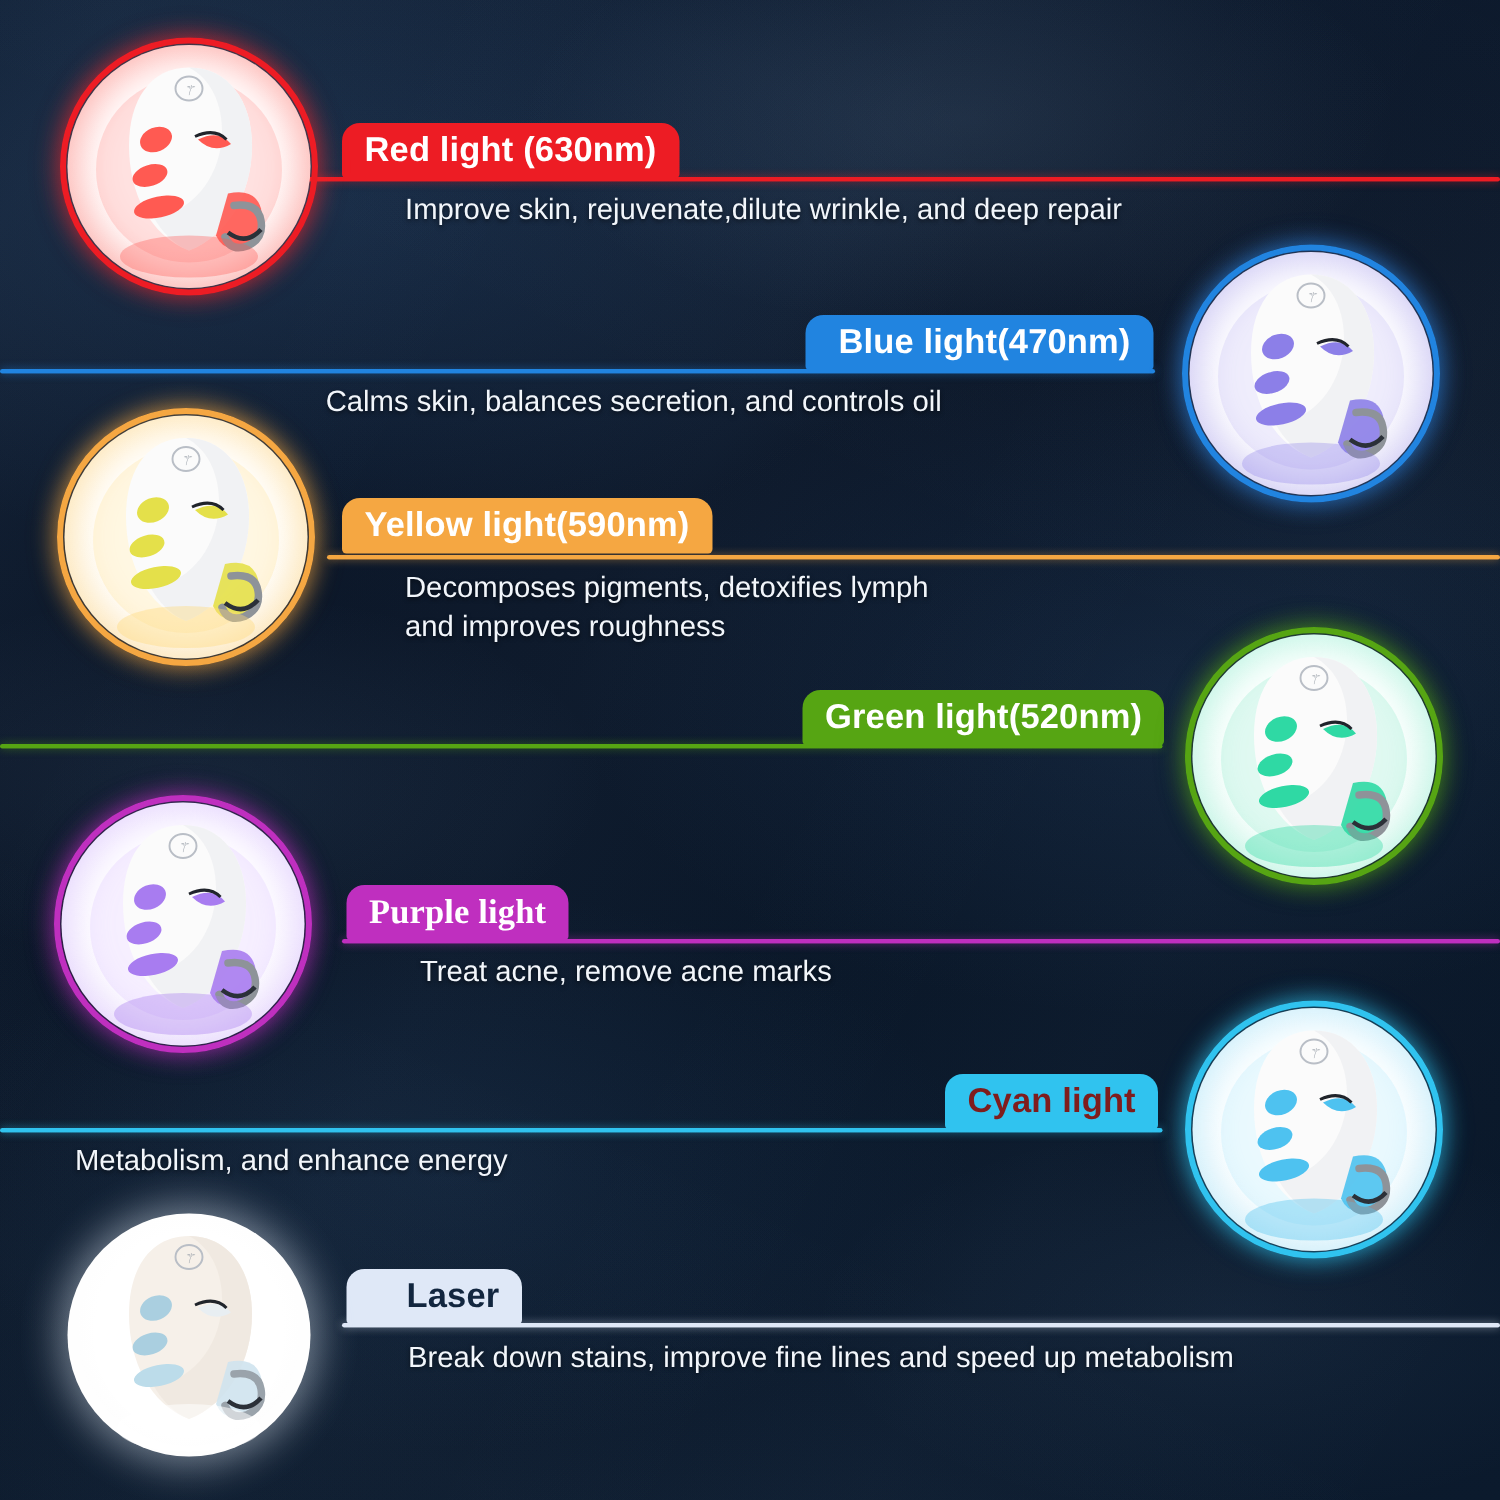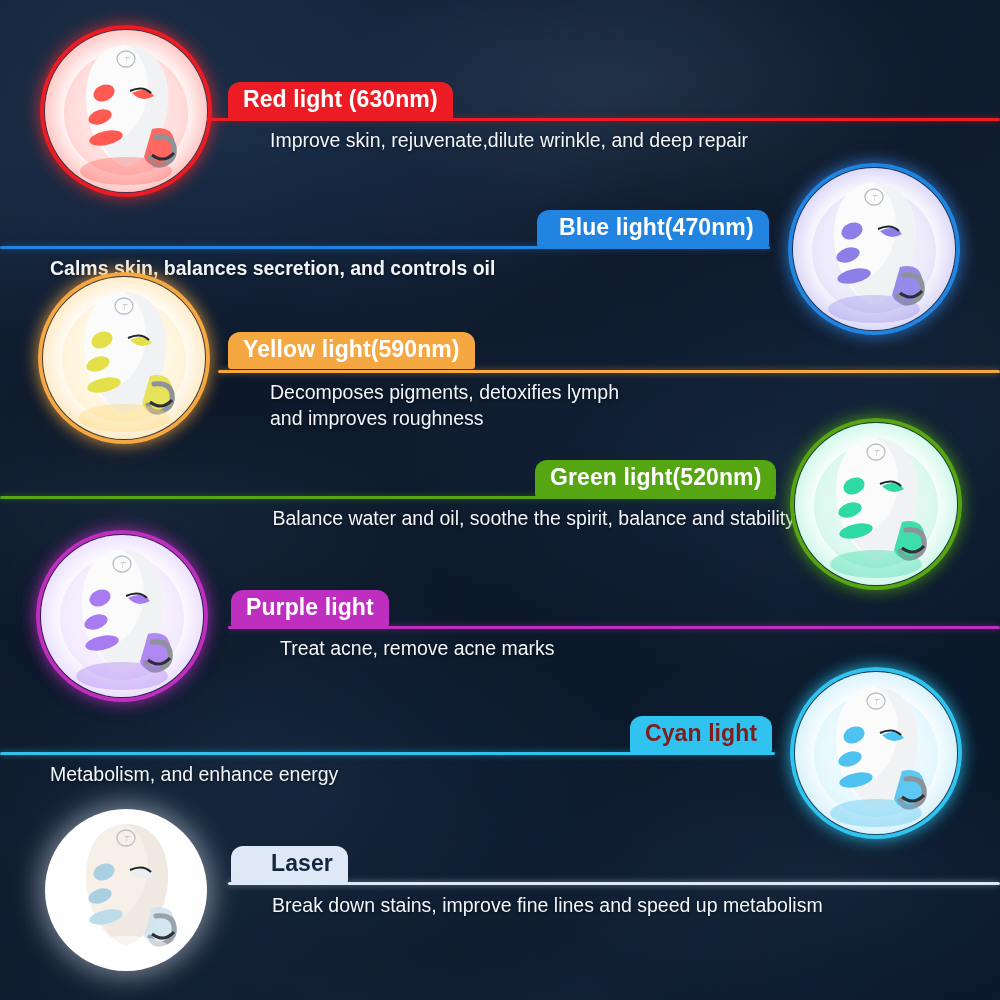--- a/index.html
+++ b/index.html
@@ -152,21 +152,21 @@
         </g>
       </svg>
     </div>
   </div>
 
   <div class="row" id="row-blue">
     <div class="rule" style="left: 0px; width: 770px; top: 118px; background: linear-gradient(270deg, rgb(33, 132, 224) 0%, rgb(33, 132, 224) 70%, rgb(33, 132, 224) 100%); box-shadow: rgba(33, 132, 224, 0.533) 0px 0px 6px;"></div>
     <div class="badge" style="left: 537px; top: 82px; background: rgb(33, 132, 224); color: rgb(255, 255, 255); padding-left: 22px;">
       <span>Blue light(470nm)</span>
     </div>
-    <div class="desc" style="left:10px; top:128px; width:745px; text-align:left;font-weight:bold;">Calms skin, balances secretion, and controls oil</div>
+    <div class="desc" style="left:10px; top:128px; width:745px; text-align:center;">Calms skin, balances secretion, and controls oil</div>
     <div class="mask-wrap" style="left:788px; top:35px; width:172px; height:172px;">
       <div class="mask-glow" style="box-shadow:0 0 26px 6px rgba(140,127,232,0.40) inset, 0 0 22px 3px rgba(90,140,230,0.40);"></div>
       <div class="mask-ring" style="border-color:#2184e0; box-shadow:0 0 14px 1px rgba(33,132,224,0.55);"></div>
       <svg class="mask-svg" viewBox="0 0 172 172">
         <defs>
             <clipPath id="clip-blue">
               <circle cx="86" cy="86" r="80"></circle>
             </clipPath>
           </defs>
         <g clip-path="url(#clip-blue)">
@@ -223,21 +223,20 @@
         </g>
       </svg>
     </div>
   </div>
 
   <div class="row" id="row-green">
     <div class="rule" style="left: 0px; width: 775px; top: 118px; background: linear-gradient(270deg, rgb(86, 165, 19) 0%, rgb(86, 165, 19) 70%, rgb(86, 165, 19) 100%); box-shadow: rgba(86, 165, 19, 0.533) 0px 0px 6px;"></div>
     <div class="badge" style="left: 535px; top: 82px; background: rgb(86, 165, 19); color: rgb(255, 255, 255);">
       <span>Green light(520nm)</span>
     </div>
-    <div class="desc" style="left:10px; top:128px; width:745px; text-align:right;">Balance water and oil, soothe the spirit, balance and stability</div>
     <div class="mask-wrap" style="left:790px; top:40px; width:172px; height:172px;">
       <div class="mask-glow" style="box-shadow:0 0 26px 6px rgba(100,232,189,0.40) inset, 0 0 22px 3px rgba(86,165,19,0.35);"></div>
       <div class="mask-ring" style="border-color:#56a513; box-shadow:0 0 14px 1px rgba(86,165,19,0.55);"></div>
       <svg class="mask-svg" viewBox="0 0 172 172">
         <defs>
             <clipPath id="clip-green">
               <circle cx="86" cy="86" r="80"></circle>
             </clipPath>
           </defs>
         <g clip-path="url(#clip-green)">
@@ -255,21 +254,21 @@
           <path d="M116 112 q16 -2 18 10 q2 12 -9 17 q-11 4 -15 -6" fill="none" stroke="#8e9399" stroke-width="5" stroke-linecap="round"></path>
           <path d="M112 130 q12 9 22 -2" fill="none" stroke="#2b3038" stroke-width="3"></path>
           <ellipse cx="86" cy="146" rx="46" ry="14" fill="#2fd9a4" opacity="0.38"></ellipse>
         </g>
       </svg>
     </div>
   </div>
 
   <div class="row" id="row-purple">
     <div class="rule" style="left: 228px; width: 772px; top: 118px; background: linear-gradient(90deg, rgb(191, 47, 191) 0%, rgb(191, 47, 191) 70%, rgb(191, 47, 191) 100%); box-shadow: rgba(191, 47, 191, 0.533) 0px 0px 6px;"></div>
-    <div class="badge" style="left: 231px; top: 82px; background: rgb(191, 47, 191); color: rgb(255, 255, 255);">
+    <div class="badge" style="left: 231px; top: 82px; background: rgb(191, 47, 191); color: rgb(255, 255, 255); font-family: Liberation Serif, serif;">
       <span>Purple light</span>
     </div>
     <div class="desc" style="left:240px; top:128px; width:740px;">Treat acne, remove acne marks</div>
     <div class="mask-wrap" style="left:36px; top:22px; width:172px; height:172px;">
       <div class="mask-glow" style="box-shadow:0 0 26px 6px rgba(196,156,255,0.40) inset, 0 0 22px 3px rgba(191,47,191,0.35);"></div>
       <div class="mask-ring" style="border-color:#bf2fbf; box-shadow:0 0 14px 1px rgba(191,47,191,0.55);"></div>
       <svg class="mask-svg" viewBox="0 0 172 172">
         <defs>
             <clipPath id="clip-purple">
               <circle cx="86" cy="86" r="80"></circle>

